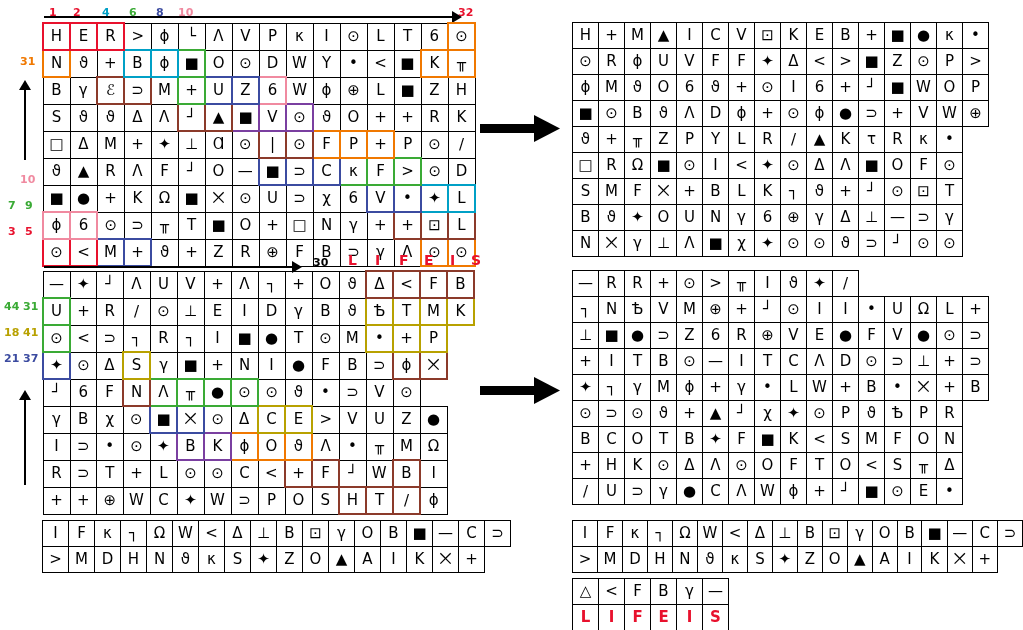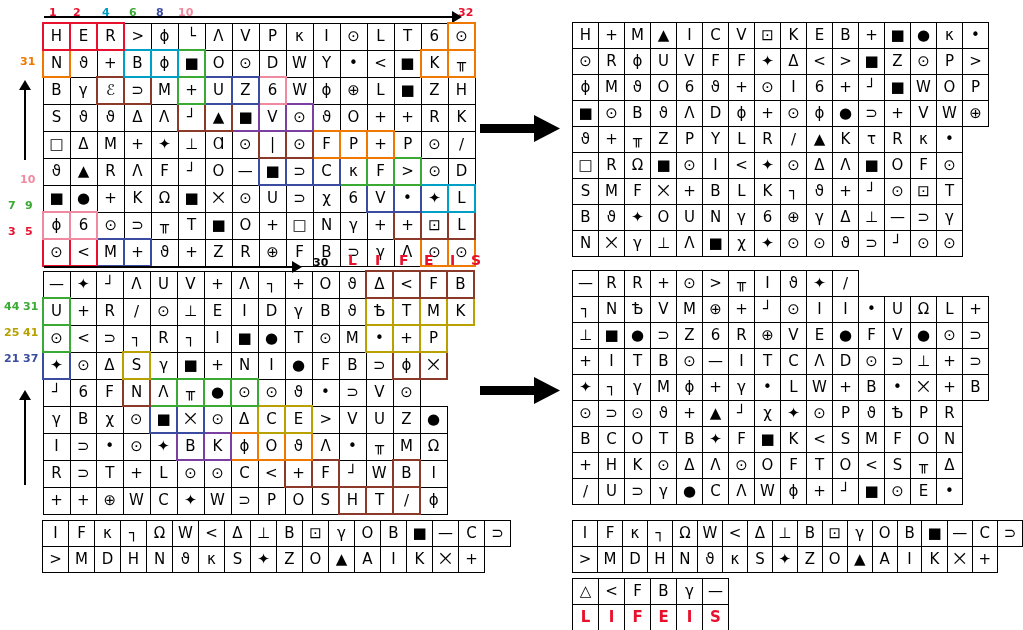--- a/index.html
+++ b/index.html
@@ -389,21 +389,21 @@
 <div class="idx lifered" style="left:399px;top:252px;font-size:14px;">F</div>
 <div class="idx lifered" style="left:424px;top:252px;font-size:14px;">E</div>
 <div class="idx lifered" style="left:450px;top:252px;font-size:14px;">I</div>
 <div class="idx lifered" style="left:471px;top:252px;font-size:14px;">S</div>
 
 <div class="arrowline" style="left:24px;top:400px;width:2px;height:85px;"></div>
 <div class="arrowhead" style="left:19px;top:390px;border-bottom:10px solid #000;border-left:6px solid transparent;border-right:6px solid transparent;"></div>
 
 <div class="idx" style="left:4px;top:300px;color:#3aaa35;">44</div>
 <div class="idx" style="left:23px;top:300px;color:#3aaa35;">31</div>
-<div class="idx" style="left:4px;top:326px;color:#b8a100;">25</div>
+<div class="idx" style="left:4px;top:326px;color:#b8a100;">18</div>
 <div class="idx" style="left:23px;top:326px;color:#b8a100;">41</div>
 <div class="idx" style="left:4px;top:352px;color:#3b4ba0;text-align:center;">21</div>
 <div class="idx" style="left:23px;top:352px;color:#3b4ba0;">37</div>
 
 <table class="grid" style="left:42px;top:270px;">
     <tbody id="g-bl">
       <tr>
         <td>—</td>
         <td>✦</td>
         <td>┘</td>

